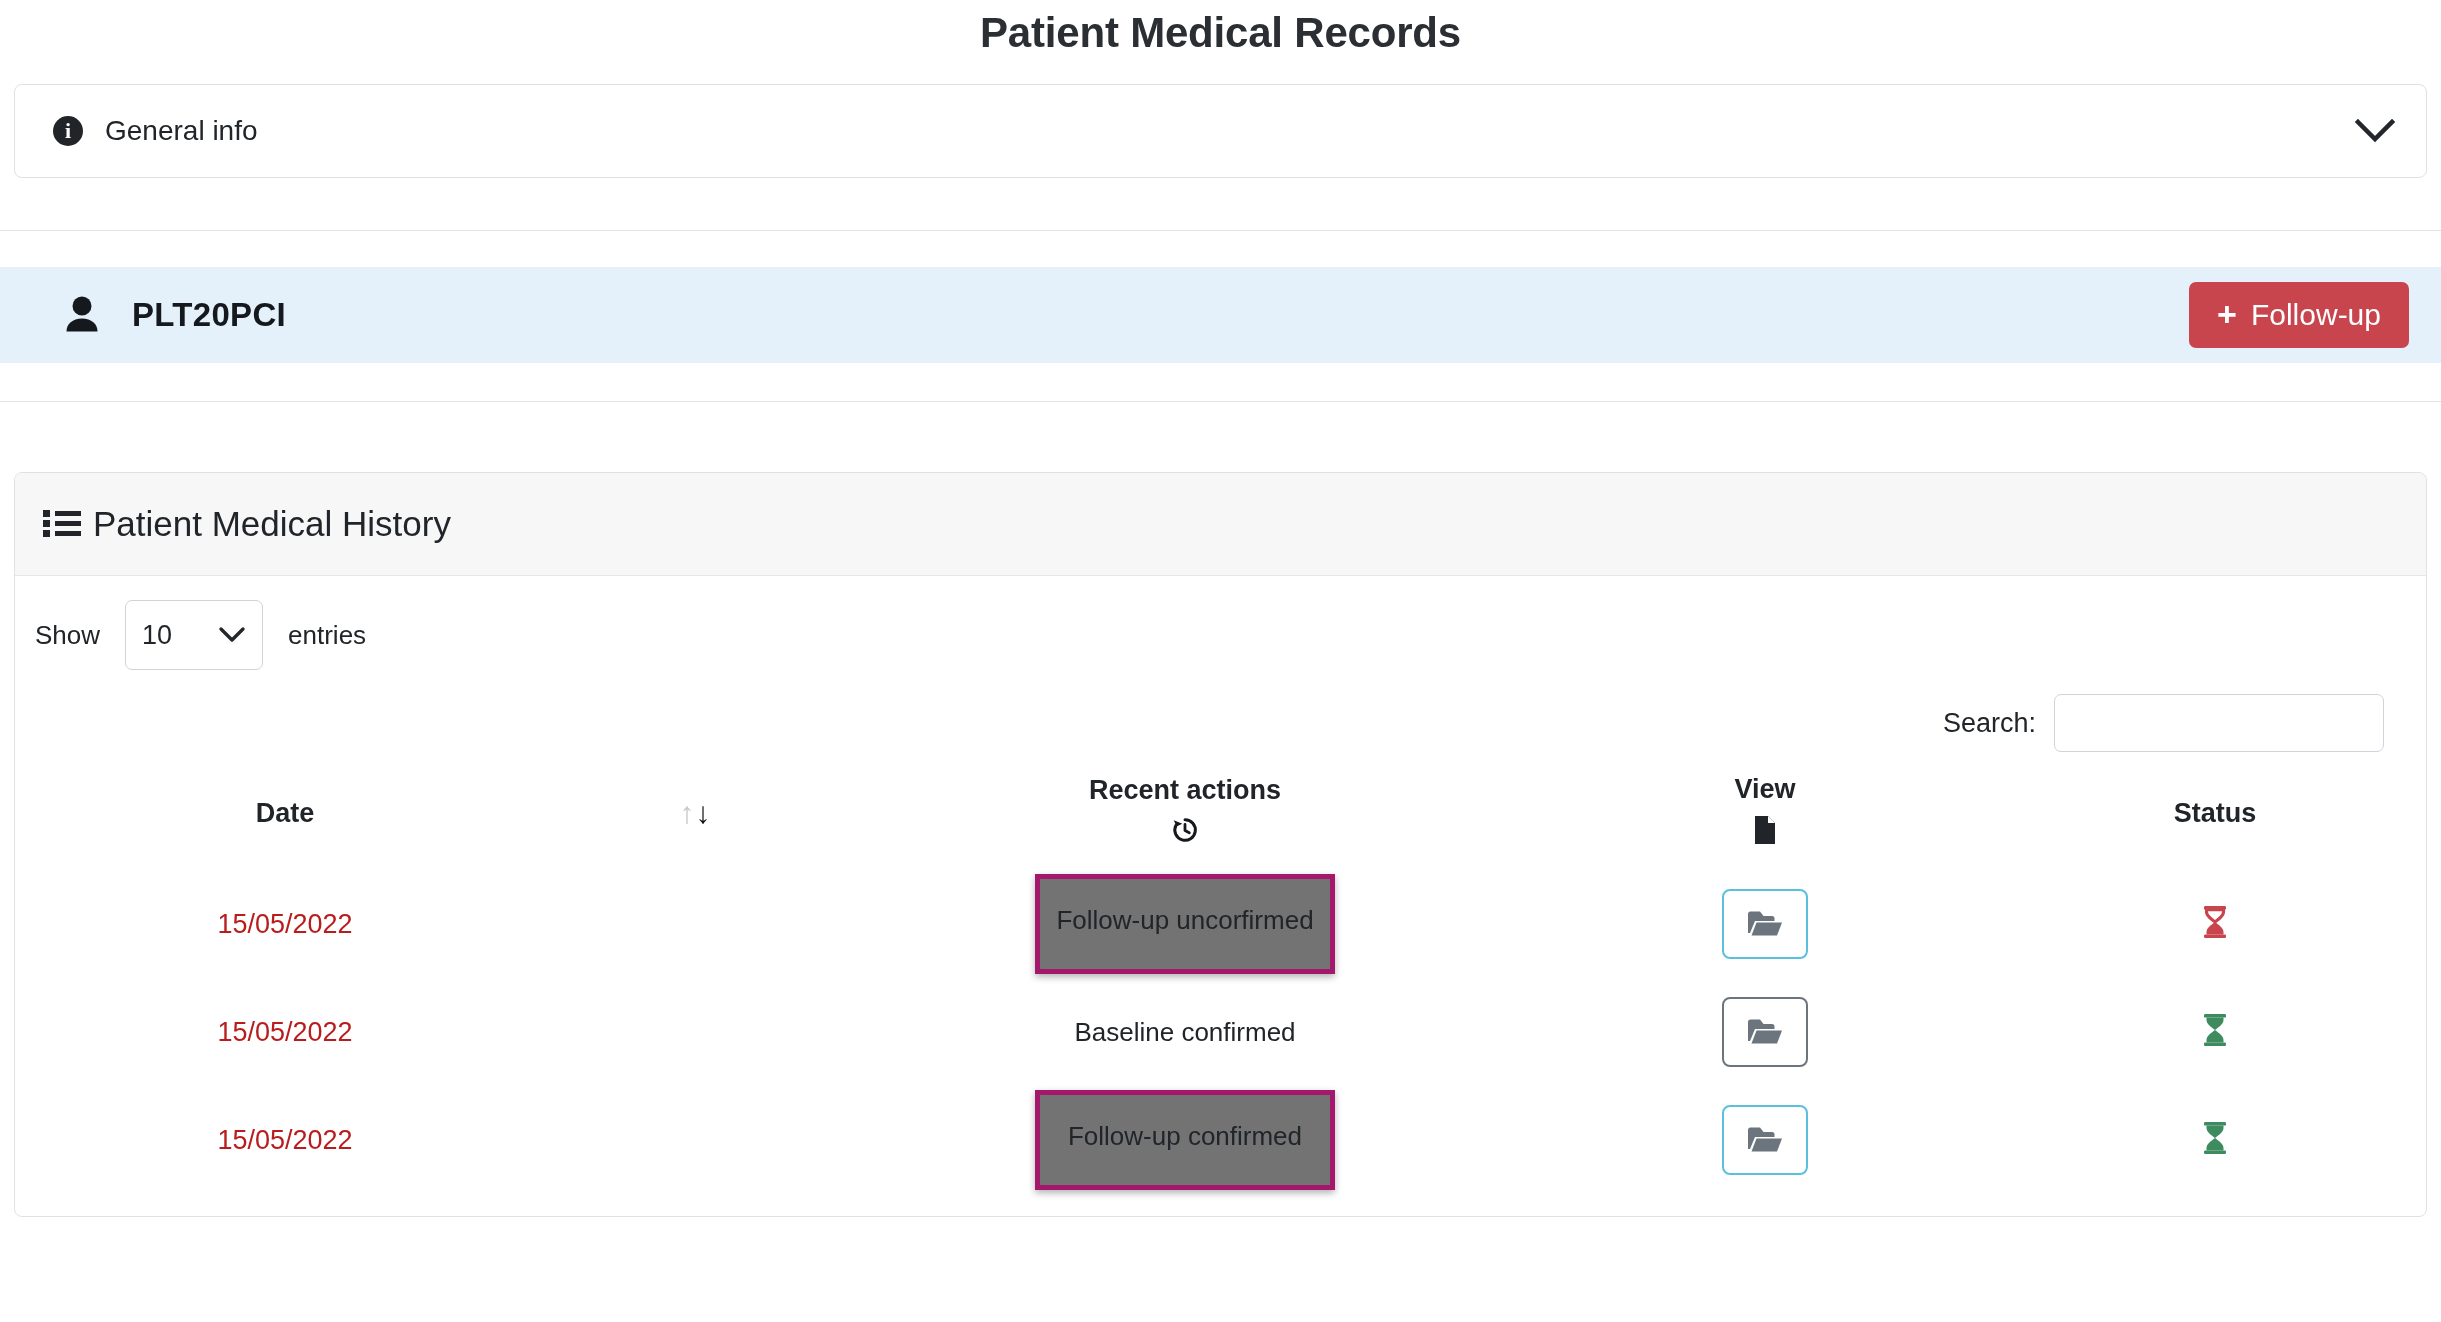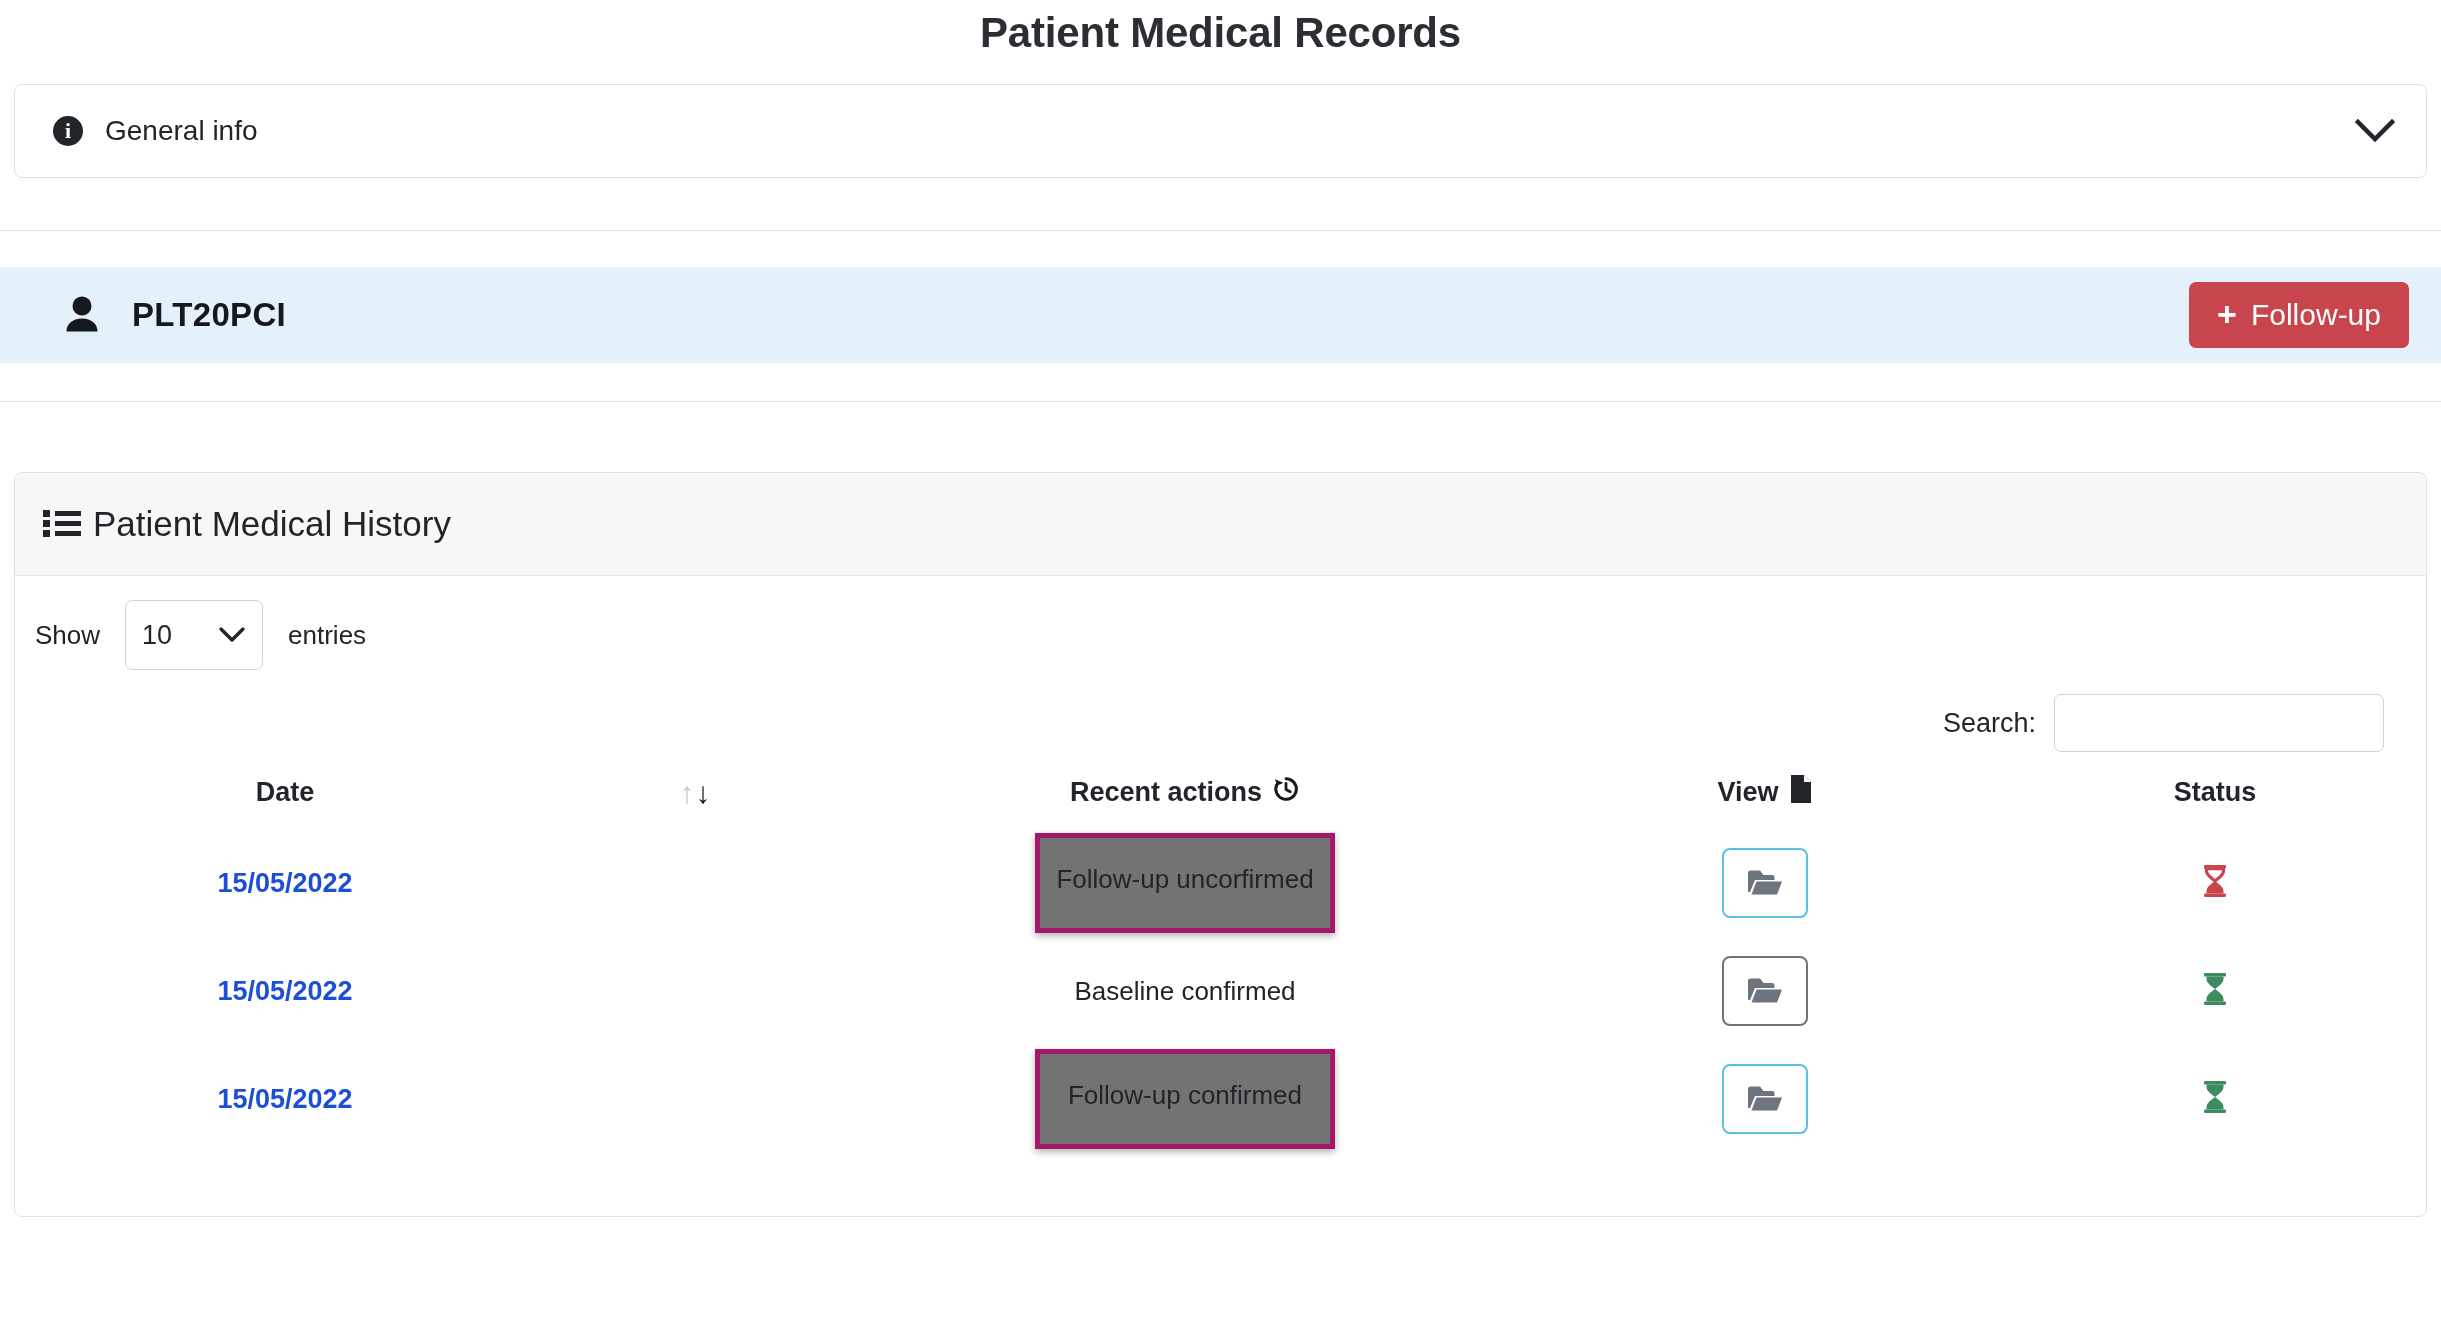--- a/index.html
+++ b/index.html
@@ -236,36 +236,37 @@
   .col-sort   { width: 280px; }
   .col-action { width: 700px; }
   .col-view   { width: 460px; }
   .col-status { width: 440px; }
 
   .th-inner {
     display: flex;
     align-items: center;
     justify-content: center;
     gap: 10px;
+    flex-direction: column;
   }
   .sort-arrows {
     display: flex;
     align-items: center;
     justify-content: center;
     gap: 1px;
     font-size: 30px;
     line-height: 1;
   }
   .arrow-up   { color: #c6c8ca; }
   .arrow-down { color: #111417; }
 
   .cell-date {
     font-size: 27px;
-    font-weight: bold;
-    color: #1d4ed8;
+    font-weight: normal;
+    color: #b91c1c;
     height: 108px;
   }
   .cell-action { height: 108px; }
   .action-text {
     font-size: 26px;
     color: #212529;
     display: inline-block;
   }
   .action-highlight {
     display: inline-flex;

